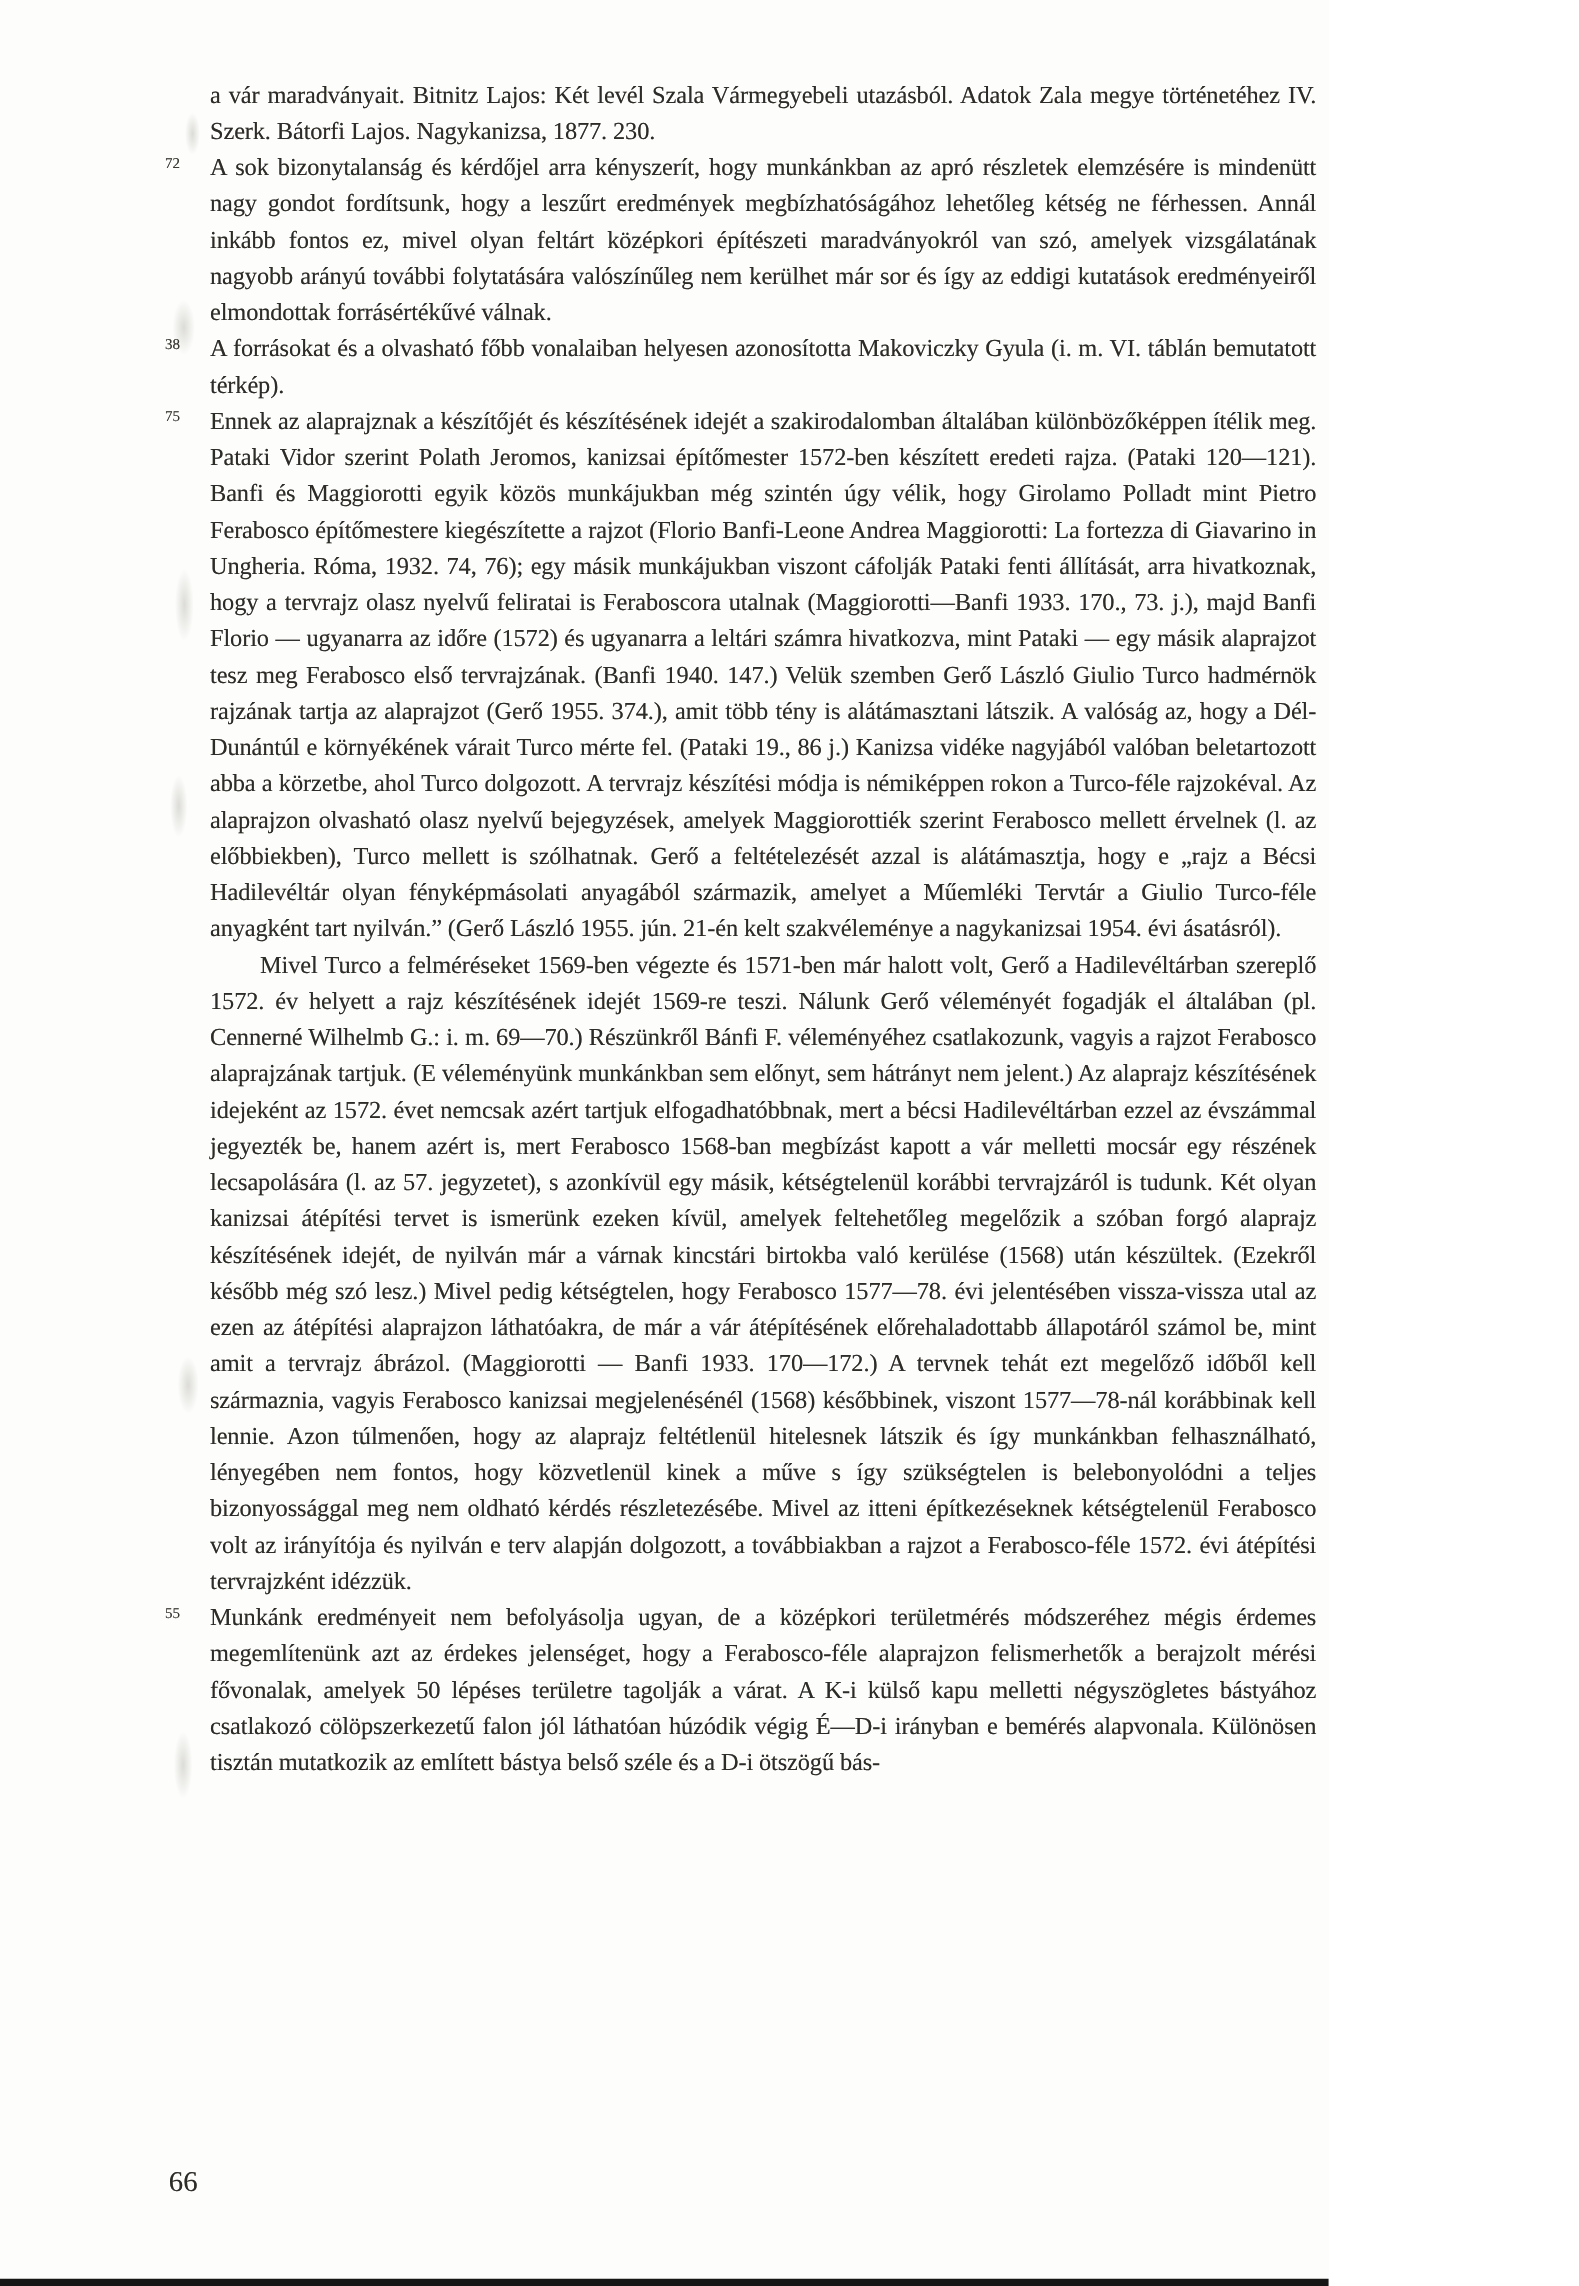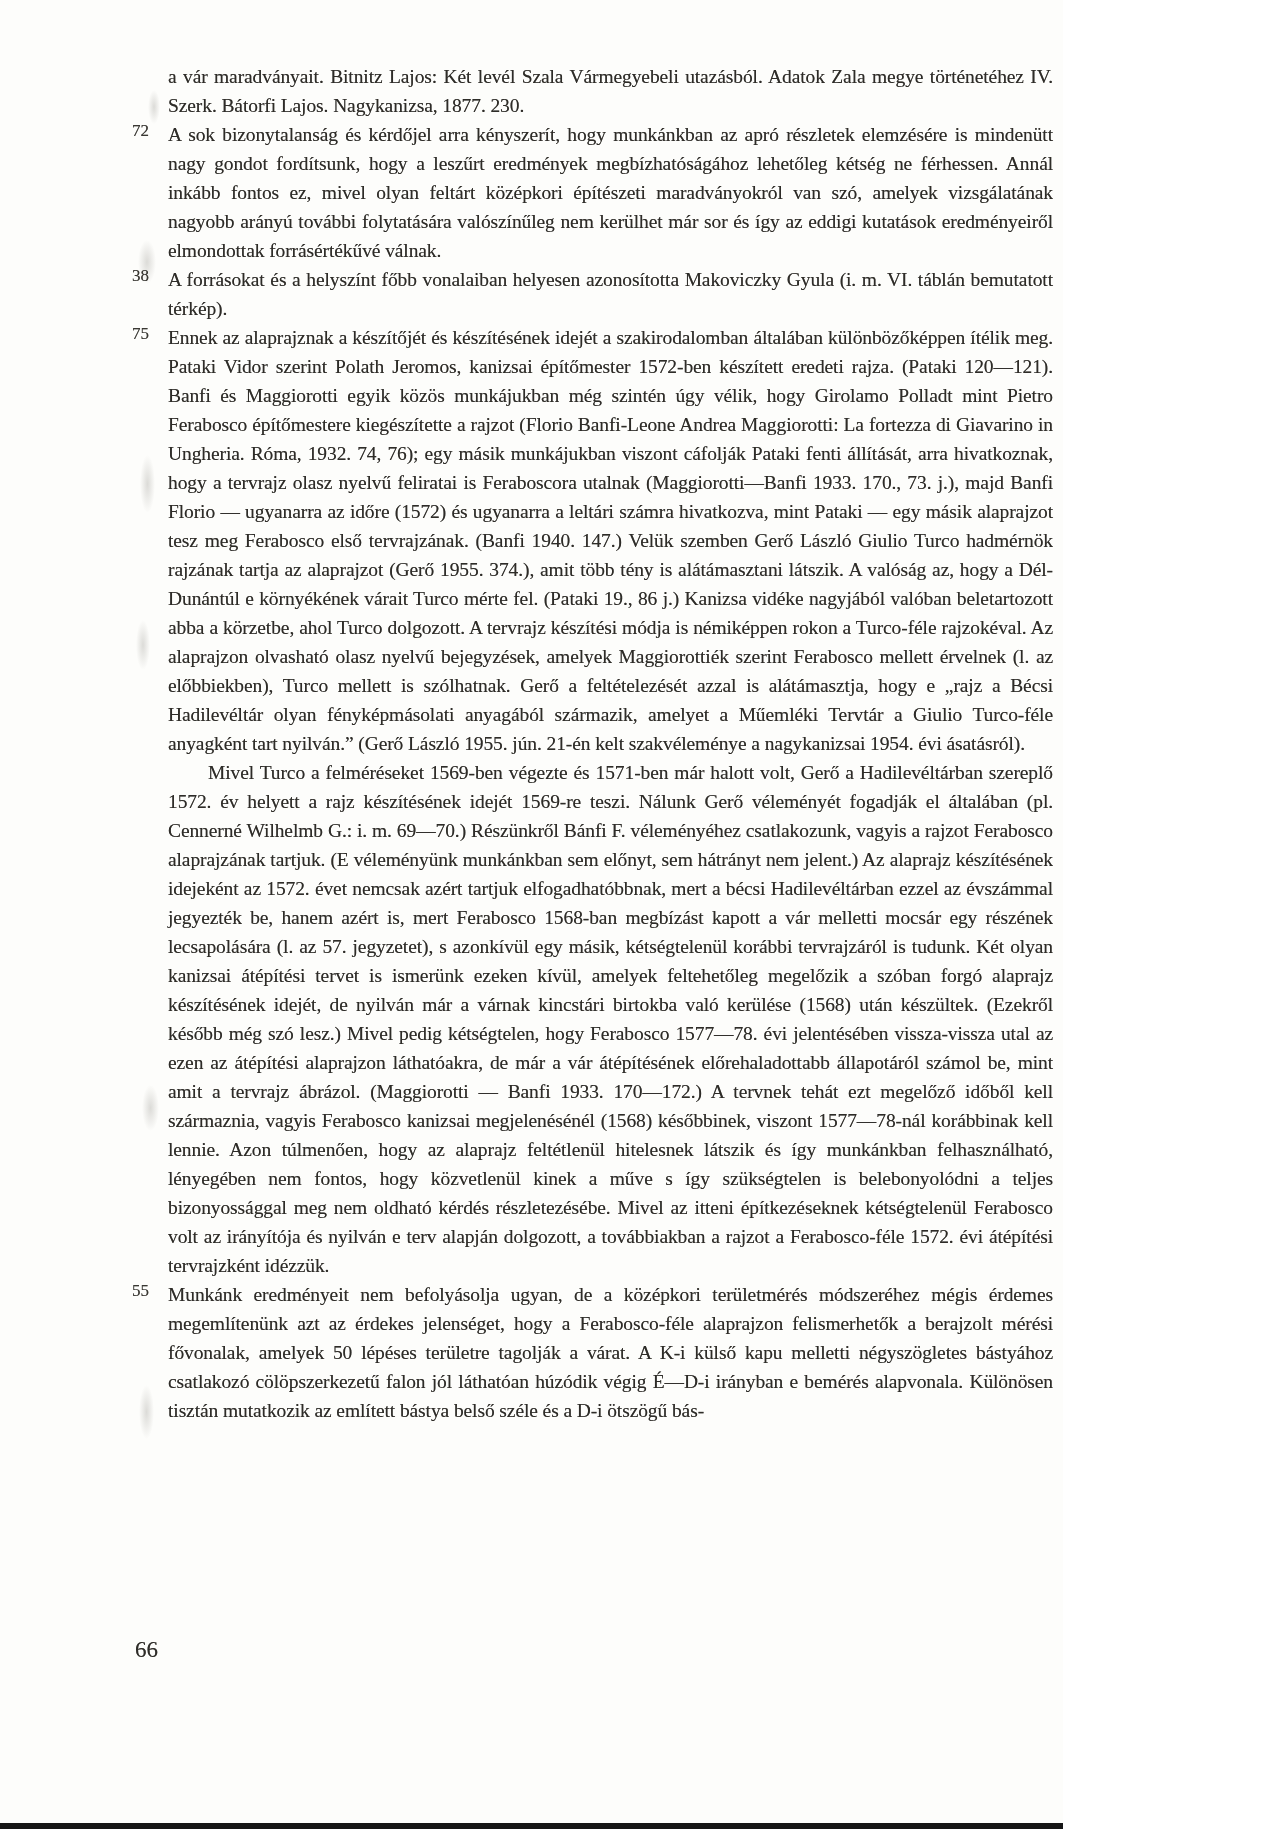--- a/index.html
+++ b/index.html
@@ -24,21 +24,21 @@
     width: 921px;
   }
   .note {
     display: flex;
     align-items: flex-start;
   }
   .notenum {
     flex: 0 0 30px;
     width: 30px;
     margin-right: 6px;
-    font-size: 17px;
+    font-size: 12px;
     line-height: 29px;
     padding-top: 0;
     transform: translateY(-4px);
     text-align: left;
     color: #3a3833;
   }
   .notetext {
     flex: 1 1 auto;
     min-width: 0;
   }
@@ -48,21 +48,21 @@
     line-height: 29px;
     text-align: justify;
     letter-spacing: -0.1px;
   }
   .notetext p.indent {
     text-indent: 40px;
   }
   .pagenum {
     position: absolute;
     left: 135px;
-    top: 1636px;
+    top: 1732px;
     font-size: 23px;
     line-height: 28px;
     text-align: center;
   }
   .scan-edge-bottom {
     position: absolute;
     left: 0;
     right: 0;
     bottom: 0;
     height: 6px;
@@ -99,21 +99,21 @@
     <div class="note">
       <div class="notenum">72</div>
       <div class="notetext">
         <p>A sok bizonytalanság és kérdőjel arra kényszerít, hogy munkánkban az apró részletek elemzésére is mindenütt nagy gondot fordítsunk, hogy a leszűrt eredmények megbízhatóságához lehetőleg kétség ne férhessen. Annál inkább fontos ez, mivel olyan feltárt középkori építészeti maradványokról van szó, amelyek vizsgálatának nagyobb arányú további folytatására valószínűleg nem kerülhet már sor és így az eddigi kutatások eredményeiről elmondottak forrásértékűvé válnak.</p>
       </div>
     </div>
 
     <div class="note">
       <div class="notenum">38</div>
       <div class="notetext">
-        <p>A forrásokat és a helyszínt főbb vonalaiban helyesen azonosította Makoviczky Gyula (i. m. VI. táblán bemutatott térkép).</p>
+        <p>A forrásokat és a olvasható főbb vonalaiban helyesen azonosította Makoviczky Gyula (i. m. VI. táblán bemutatott térkép).</p>
       </div>
     </div>
 
 
     <div class="note">
       <div class="notenum">75</div>
       <div class="notetext">
         <p>Ennek az alaprajznak a készítőjét és készítésének idejét a szakirodalomban általában különbözőképpen ítélik meg. Pataki Vidor szerint Polath Jeromos, kanizsai építőmester 1572-ben készített eredeti rajza. (Pataki 120—121). Banfi és Maggiorotti egyik közös munkájukban még szintén úgy vélik, hogy Girolamo Polladt mint Pietro Ferabosco építőmestere kiegészítette a rajzot (Florio Banfi-Leone Andrea Maggiorotti: La fortezza di Giavarino in Ungheria. Róma, 1932. 74, 76); egy másik munkájukban viszont cáfolják Pataki fenti állítását, arra hivatkoznak, hogy a tervrajz olasz nyelvű feliratai is Feraboscora utalnak (Maggiorotti—Banfi 1933. 170., 73. j.), majd Banfi Florio — ugyanarra az időre (1572) és ugyanarra a leltári számra hivatkozva, mint Pataki — egy másik alaprajzot tesz meg Ferabosco első tervrajzának. (Banfi 1940. 147.) Velük szemben Gerő László Giulio Turco hadmérnök rajzának tartja az alaprajzot (Gerő 1955. 374.), amit több tény is alátámasztani látszik. A valóság az, hogy a Dél-Dunántúl e környékének várait Turco mérte fel. (Pataki 19., 86 j.) Kanizsa vidéke nagyjából valóban beletartozott abba a körzetbe, ahol Turco dolgozott. A tervrajz készítési módja is némiképpen rokon a Turco-féle rajzokéval. Az alaprajzon olvasható olasz nyelvű bejegyzések, amelyek Maggiorottiék szerint Ferabosco mellett érvelnek (l. az előbbiekben), Turco mellett is szólhatnak. Gerő a feltételezését azzal is alátámasztja, hogy e „rajz a Bécsi Hadilevéltár olyan fényképmásolati anyagából származik, amelyet a Műemléki Tervtár a Giulio Turco-féle anyagként tart nyilván.” (Gerő László 1955. jún. 21-én kelt szakvéleménye a nagykanizsai 1954. évi ásatásról).</p>
         <p class="indent">Mivel Turco a felméréseket 1569-ben végezte és 1571-ben már halott volt, Gerő a Hadilevéltárban szereplő 1572. év helyett a rajz készítésének idejét 1569-re teszi. Nálunk Gerő véleményét fogadják el általában (pl. Cennerné Wilhelmb G.: i. m. 69—70.) Részünkről Bánfi F. véleményéhez csatlakozunk, vagyis a rajzot Ferabosco alaprajzának tartjuk. (E véleményünk munkánkban sem előnyt, sem hátrányt nem jelent.) Az alaprajz készítésének idejeként az 1572. évet nemcsak azért tartjuk elfogadhatóbbnak, mert a bécsi Hadilevéltárban ezzel az évszámmal jegyezték be, hanem azért is, mert Ferabosco 1568-ban megbízást kapott a vár melletti mocsár egy részének lecsapolására (l. az 57. jegyzetet), s azonkívül egy másik, kétségtelenül korábbi tervrajzáról is tudunk. Két olyan kanizsai átépítési tervet is ismerünk ezeken kívül, amelyek feltehetőleg megelőzik a szóban forgó alaprajz készítésének idejét, de nyilván már a várnak kincstári birtokba való kerülése (1568) után készültek. (Ezekről később még szó lesz.) Mivel pedig kétségtelen, hogy Ferabosco 1577—78. évi jelentésében vissza-vissza utal az ezen az átépítési alaprajzon láthatóakra, de már a vár átépítésének előrehaladottabb állapotáról számol be, mint amit a tervrajz ábrázol. (Maggiorotti — Banfi 1933. 170—172.) A tervnek tehát ezt megelőző időből kell származnia, vagyis Ferabosco kanizsai megjelenésénél (1568) későbbinek, viszont 1577—78-nál korábbinak kell lennie. Azon túlmenően, hogy az alaprajz feltétlenül hitelesnek látszik és így munkánkban felhasználható, lényegében nem fontos, hogy közvetlenül kinek a műve s így szükségtelen is belebonyolódni a teljes bizonyossággal meg nem oldható kérdés részletezésébe. Mivel az itteni építkezéseknek kétségtelenül Ferabosco volt az irányítója és nyilván e terv alapján dolgozott, a továbbiakban a rajzot a Ferabosco-féle 1572. évi átépítési tervrajzként idézzük.</p>
       </div>

